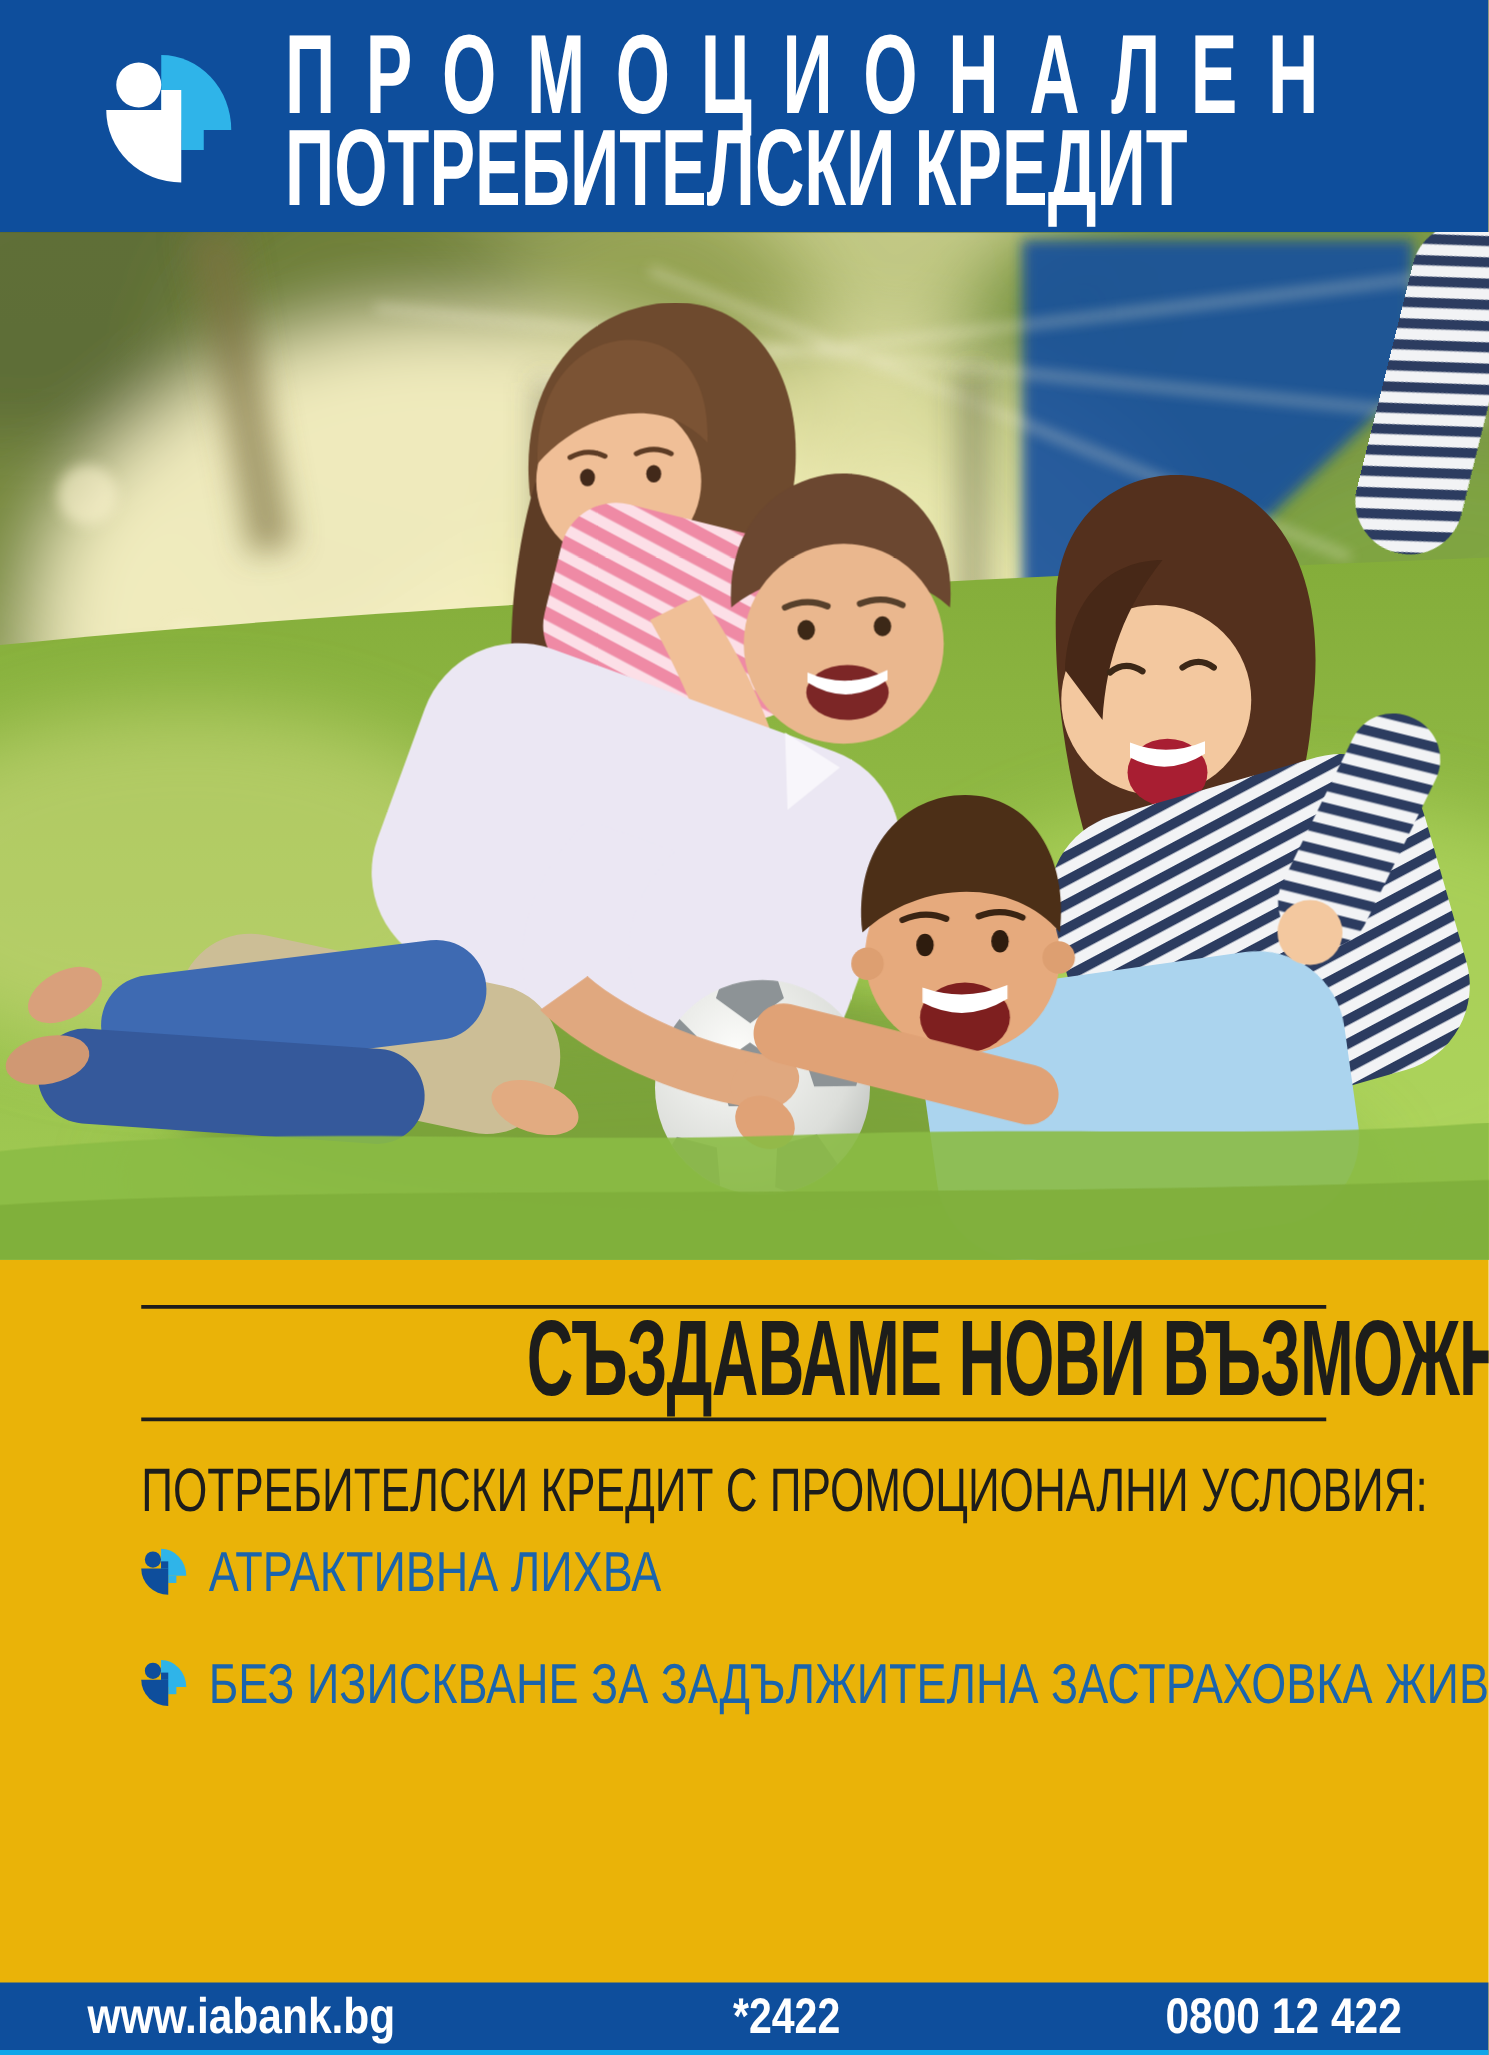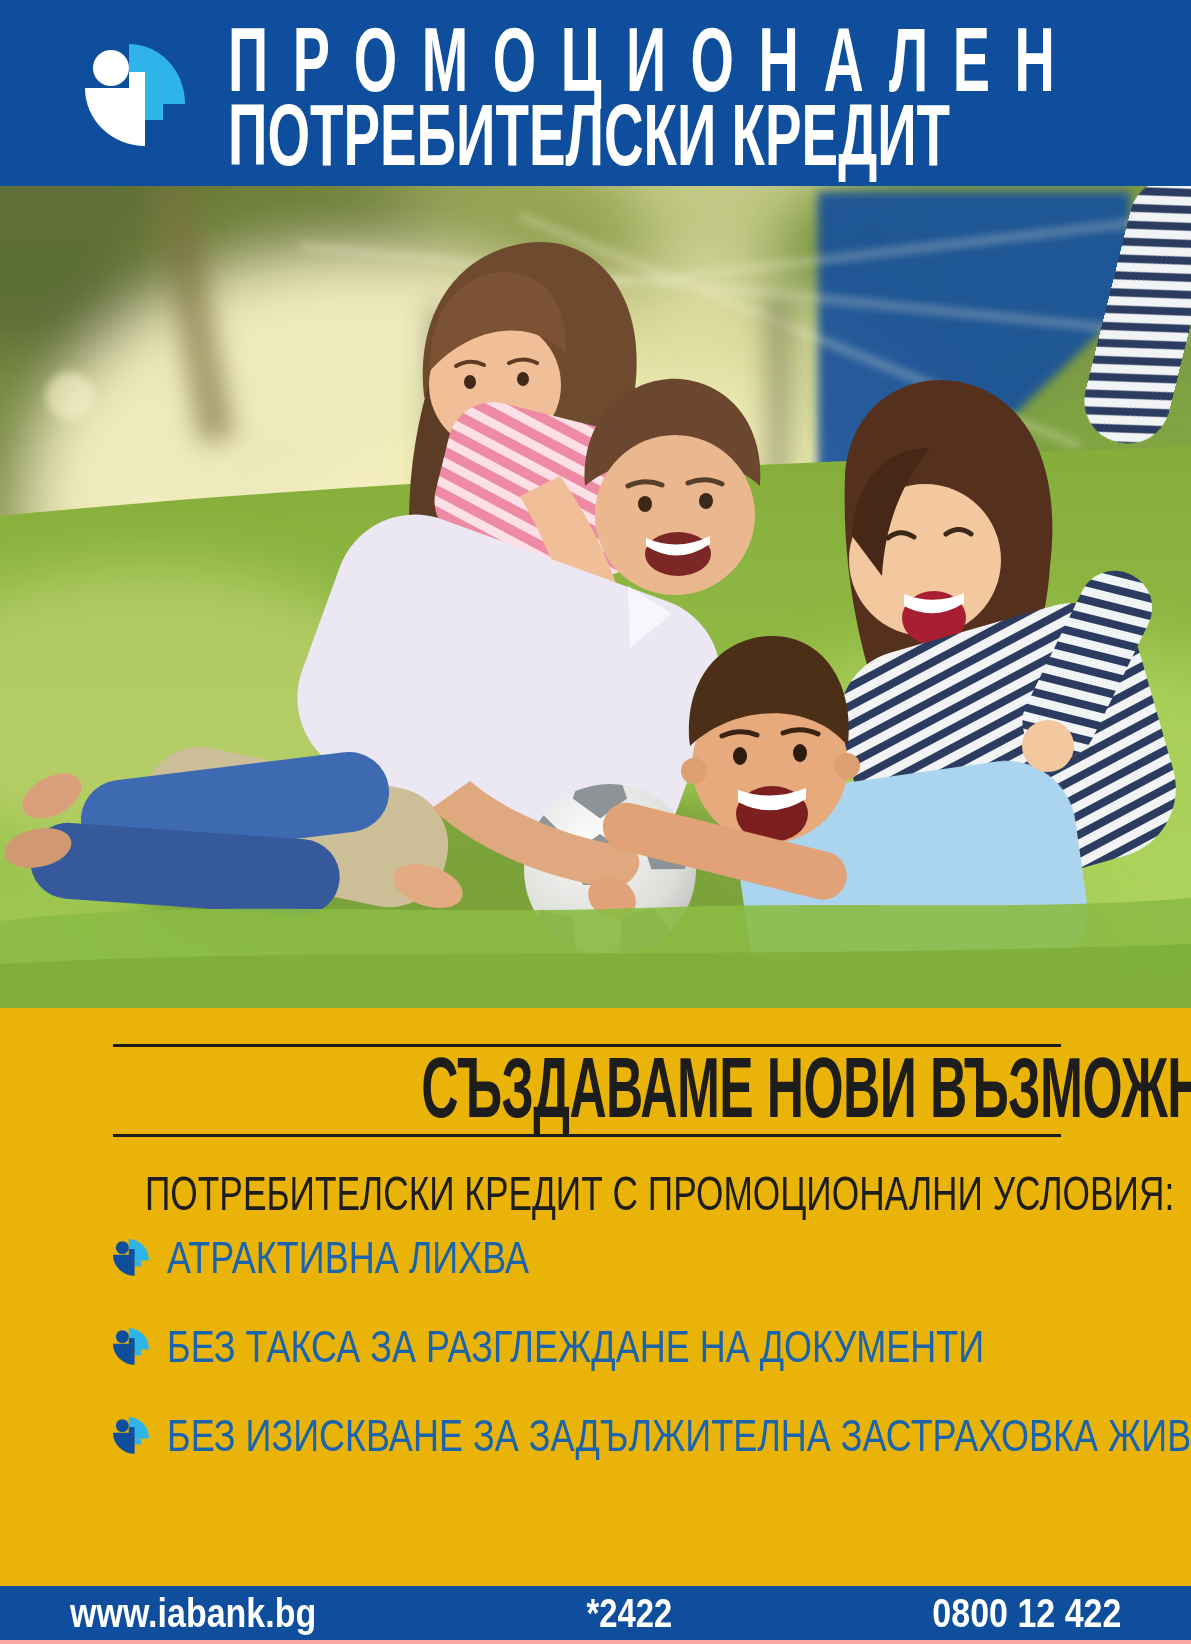--- a/index.html
+++ b/index.html
@@ -27,33 +27,33 @@
   .hero{position:absolute;top:186px;left:0;width:1191px;height:822px;overflow:hidden;}
 
   
   .message{position:absolute;left:113px;top:1008px;width:948px;color:#1d1d1b;}
   .rule{height:3px;background:#1d1d1b;}
   .rule1{margin-top:36px;}
   .rule2{margin-top:10px;}
   .headline{text-align:center;font-weight:bold;margin-top:4px;}
   .h-line{display:inline-block;white-space:nowrap;font-size:86px;line-height:73px;
           letter-spacing:-1px;transform:scaleX(.60);transform-origin:50% 50%;}
-  .subhead{margin-top:30px;font-size:49px;line-height:52px;margin-left:32px;}
+  .subhead{margin-top:30px;font-size:49px;line-height:52px;}
   .subhead .cx{transform:scaleX(.72);}
 
   
   .bullets{list-style:none;margin:16px 0 0;padding:0;}
   .bullet{display:flex;align-items:center;margin-bottom:44px;}
   .bullet-ico{position:relative;width:37px;height:38px;flex:0 0 37px;}
   .logo-s{left:0;top:0;transform:scale(.36);transform-origin:0 0;--part:#0e4e9c;}
   .bullet-label{font-size:45px;line-height:45px;color:#1a64ad;margin-left:17px;transform:scaleX(.80);}
 
   
   .bottom-bar{position:absolute;left:0;bottom:0;width:100%;height:58px;background:#0e4e9c;
-              border-bottom:4px solid #fca5a5;box-sizing:border-box;
+              border-bottom:4px solid #0ea5e9;box-sizing:border-box;
               display:flex;align-items:center;justify-content:space-between;
               padding:0 70px;color:#fff;font-weight:bold;font-size:40px;}
   .f-item{display:inline-block;white-space:nowrap;}
   .f-web{transform:scaleX(.85);transform-origin:0 50%;}
   .f-code{transform:scaleX(.82);transform-origin:50% 50%;}
   .f-phone{transform:scaleX(.85);transform-origin:100% 50%;}
 </style>
 </head>
 <body>
 
@@ -283,32 +283,20 @@
       <li class="bullet">
         <span class="bullet-ico">
           <span class="logo logo-s">
             <i class="l-cyan"></i>
               <i class="l-cyan2"></i>
               <i class="l-body"></i>
               <i class="l-tab"></i>
               <i class="l-head"></i>
           </span>
         </span>
-        <span class="cx bullet-label">БЕЗ ТАКСА ЗА РАЗГЛЕЖДАНЕ НА ДОКУМЕНТИ</span>
-      </li>
-      <li class="bullet">
-        <span class="bullet-ico">
-          <span class="logo logo-s">
-            <i class="l-cyan"></i>
-              <i class="l-cyan2"></i>
-              <i class="l-body"></i>
-              <i class="l-tab"></i>
-              <i class="l-head"></i>
-          </span>
-        </span>
         <span class="cx bullet-label">БЕЗ ИЗИСКВАНЕ ЗА ЗАДЪЛЖИТЕЛНА ЗАСТРАХОВКА ЖИВОТ</span>
       </li>
     </ul>
   </section>
 
   <footer class="bottom-bar">
     <span class="f-item f-web">www.iabank.bg</span>
     <span class="f-item f-code">*2422</span>
     <span class="f-item f-phone">0800 12 422</span>
   </footer>

